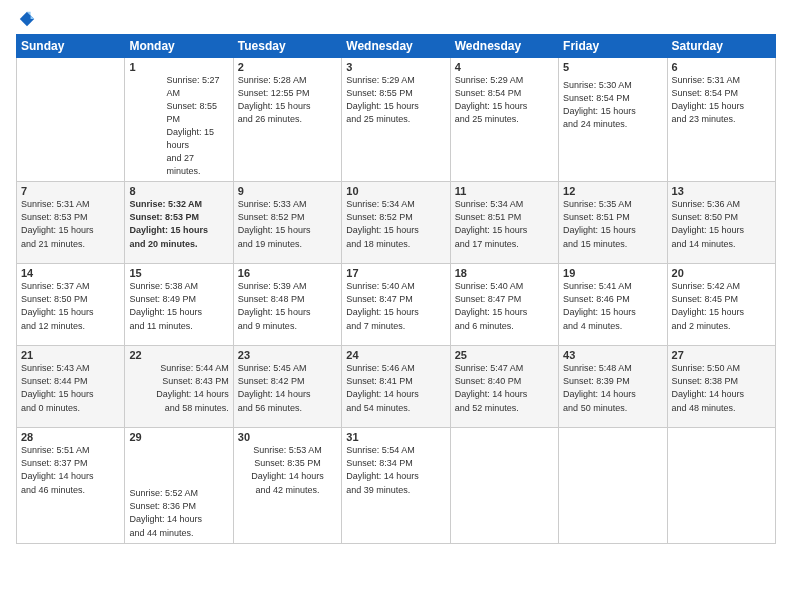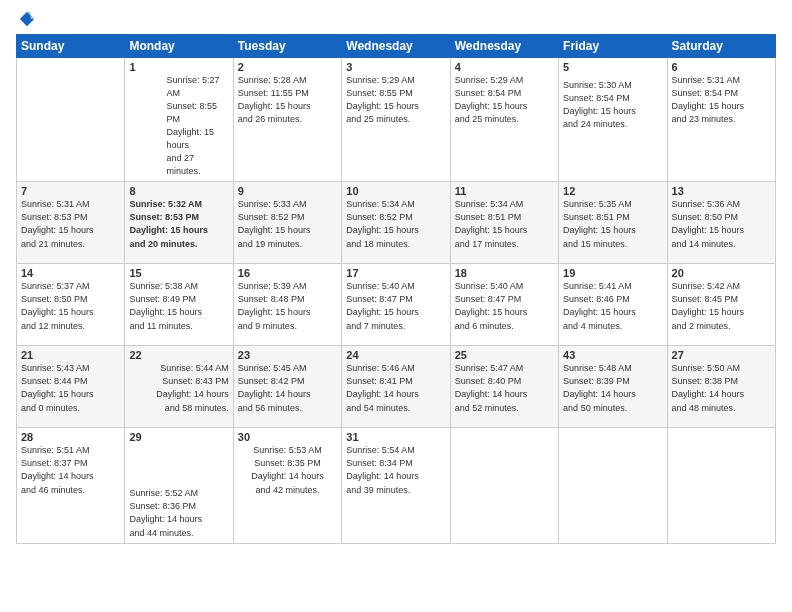--- a/index.html
+++ b/index.html
@@ -143,21 +143,21 @@
           <td>
             <div class="day-number">1</div>
             <div class="cell-info" style="white-space: pre-line; margin-left: 37px;">Sunrise: 5:27 AM
 Sunset: 8:55 PM
 Daylight: 15 hours
 and 27 minutes.</div>
           </td>
           <td>
             <div class="day-number">2</div>
             <div class="cell-info" style="white-space: pre-line;">Sunrise: 5:28 AM
-Sunset: 11:55 PM
+Sunset: 12:55 PM
 Daylight: 15 hours
 and 26 minutes.</div>
           </td>
           <td>
             <div class="day-number">3</div>
             <div class="cell-info" style="white-space: pre-line;">Sunrise: 5:29 AM
 Sunset: 8:55 PM
 Daylight: 15 hours
 and 25 minutes.</div>
           </td>

